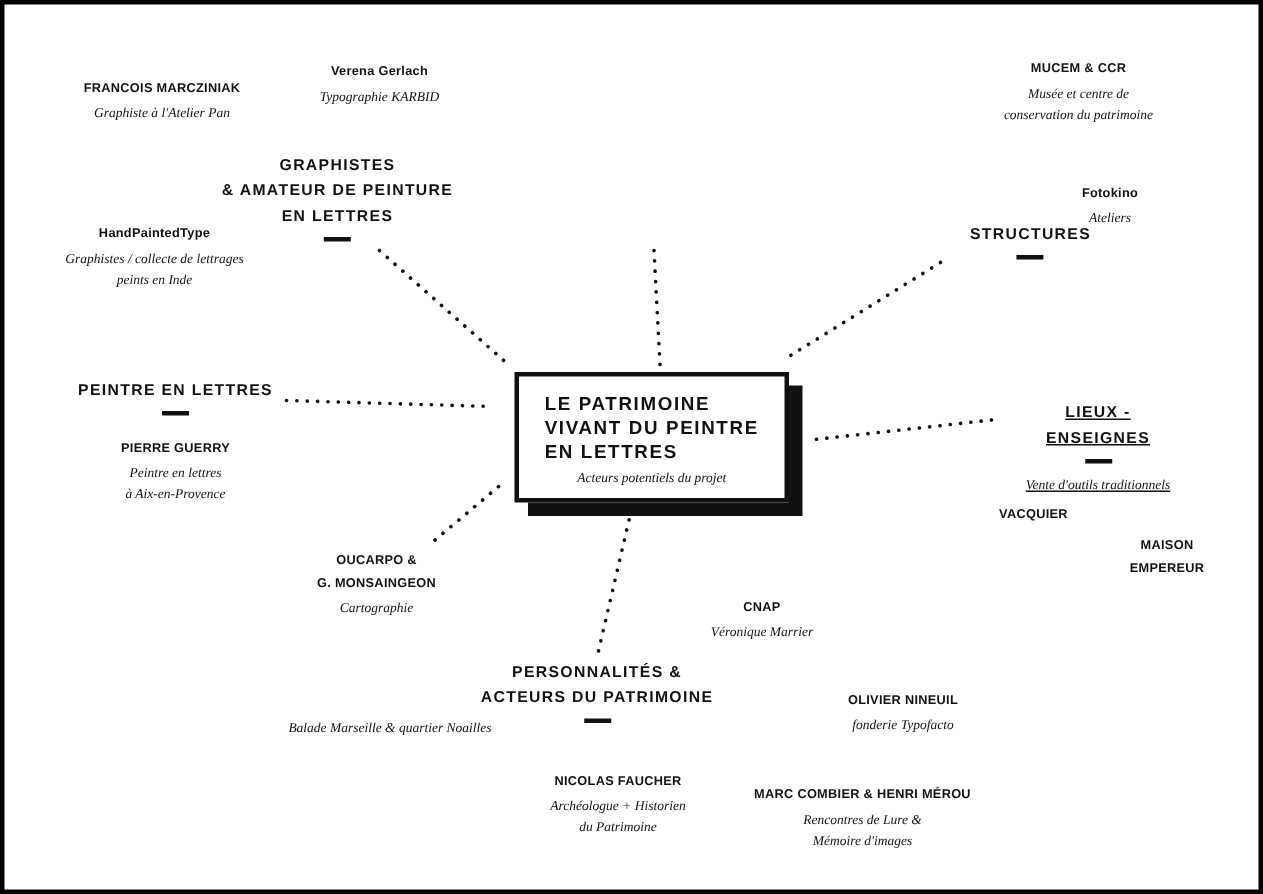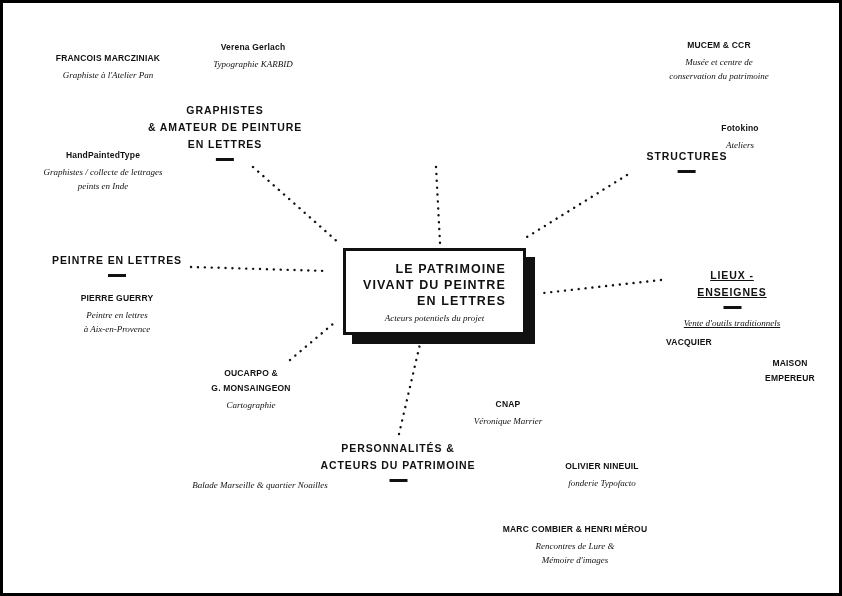--- a/index.html
+++ b/index.html
@@ -68,21 +68,21 @@
     width: 183px; height: 87px;
     box-sizing: border-box;
     background: #fff;
     border: 3.5px solid #111;
     box-shadow: 9px 9px 0 0 #111;
     z-index: 3;
     display: flex;
     flex-direction: column;
     align-items: center;
     justify-content: center;
-    text-align: right;
+    text-align: left;
   }
   .ctitle {
     font-weight: bold;
     font-size: 12.5px;
     letter-spacing: 1.1px;
     line-height: 16px;
     white-space: pre-line;
   }
   .csub {
     font-family: "Liberation Serif", serif;
@@ -174,39 +174,44 @@
   <div class="node" style="left:114px; top:288px;">
     <div class="pname">PIERRE GUERRY</div>
     <div class="pdesc">Peintre en lettres
 à Aix-en-Provence</div>
   </div>
 
   <div class="node" style="left:686px; top:332px;">
     <div class="pname">VACQUIER</div>
   </div>
 
-  <div class="node" style="left:775px; top:353px;margin-left:12px;">
+  <div class="node" style="left:775px; top:353px;">
     <div class="pname">MAISON EMPEREUR</div>
   </div>
 
   <div class="node" style="left:248px; top:363px;">
     <div class="pname">OUCARPO &amp;
 G. MONSAINGEON</div>
     <div class="pdesc">Cartographie</div>
   </div>
 
   <div class="node" style="left:505px; top:394px;">
     <div class="pname">CNAP</div>
     <div class="pdesc">Véronique Marrier</div>
   </div>
 
   <div class="node" style="left:257px; top:473px;">
     <div class="pdesc">Balade Marseille &amp; quartier Noailles</div>
   </div>
 
+  <div class="node" style="left:409px; top:510px;">
+    <div class="pname">NICOLAS FAUCHER</div>
+    <div class="pdesc">Archéologue + Historien
+du Patrimoine</div>
+  </div>
 
   <div class="node" style="left:599px; top:456px;">
     <div class="pname">OLIVIER NINEUIL</div>
     <div class="pdesc">fonderie Typofacto</div>
   </div>
 
   <div class="node" style="left:572px; top:519px;">
     <div class="pname">MARC COMBIER &amp; HENRI MÉROU</div>
     <div class="pdesc">Rencontres de Lure &amp;
 Mémoire d'images</div>

